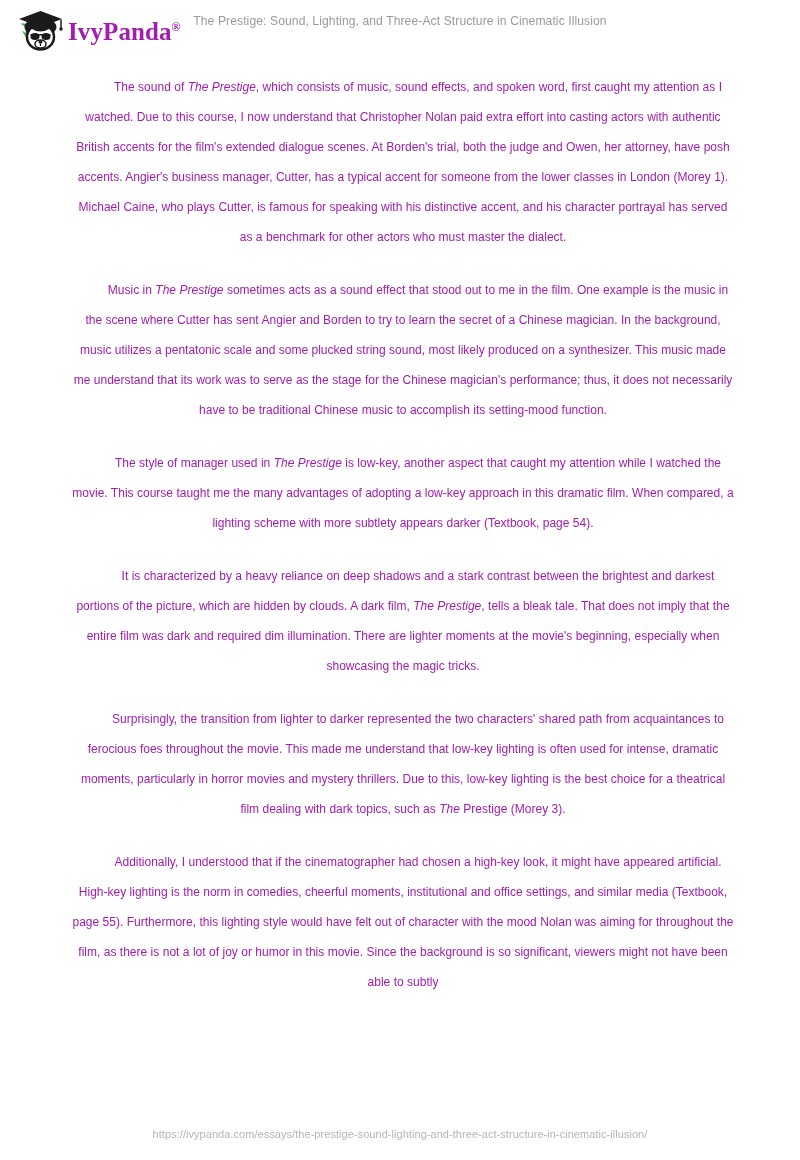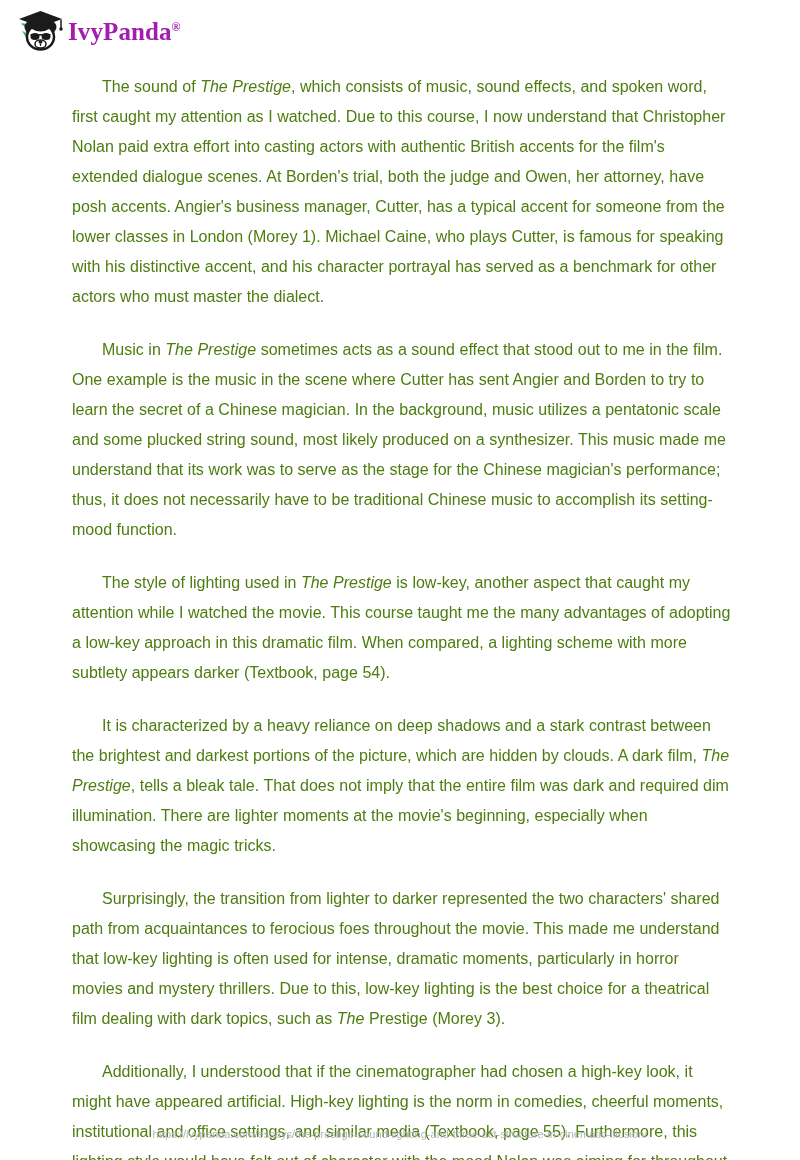--- a/index.html
+++ b/index.html
@@ -69,24 +69,24 @@
 
   
   .content {
     position: absolute;
     left: 72px;
     top: 72px;
     width: 662px;
   }
   p.para {
     margin: 0 0 23px 0;
-    font-size: 16px;
+    font-size: 12px;
     line-height: 30px;
-    text-align: left;
-    color: #4d7c0f;
+    text-align: center;
+    color: #a21caf;
     text-indent: 30px;
     word-spacing: 0.1px;
   }
   p.para em {
     font-style: italic;
   }
   h2.section-heading {
     margin: 5px 0 14px 0;
     font-size: 21px;
     line-height: 28px;
@@ -139,26 +139,27 @@
 
           <path d="M53 4 L96 20 L53 36 L10 20 Z" fill="#1b1b1b"></path>
           <path d="M36 27 v13 q17 10 34 0 v-13" fill="#1b1b1b"></path>
           <path d="M94 21 v17" stroke="#1b1b1b" stroke-width="3"></path>
           <circle cx="94" cy="40" r="3.5" fill="#1b1b1b"></circle>
         </svg>
       </span>
       <span class="brand-name"><span>IvyPanda</span><span class="reg">®</span></span>
     </div>
 
+    <div class="header-title">The Prestige: Sound, Lighting, and Three-Act Structure in Cinematic Illusion</div>
   </div>
 
   <div class="content">
       <p class="para"><span>The sound of </span><em>The Prestige</em><span>, which consists of music, sound effects, and spoken word, first caught my attention as I watched. Due to this course, I now understand that Christopher Nolan paid extra effort into casting actors with authentic British accents for the film's extended dialogue scenes. At Borden's trial, both the judge and Owen, her attorney, have posh accents. Angier's business manager, Cutter, has a typical accent for someone from the lower classes in London (Morey 1). Michael Caine, who plays Cutter, is famous for speaking with his distinctive accent, and his character portrayal has served as a benchmark for other actors who must master the dialect.</span></p>
       <p class="para"><span>Music in </span><em>The Prestige</em><span> sometimes acts as a sound effect that stood out to me in the film. One example is the music in the scene where Cutter has sent Angier and Borden to try to learn the secret of a Chinese magician. In the background, music utilizes a pentatonic scale and some plucked string sound, most likely produced on a synthesizer. This music made me understand that its work was to serve as the stage for the Chinese magician's performance; thus, it does not necessarily have to be traditional Chinese music to accomplish its setting-mood function.</span></p>
-      <p class="para"><span>The style of lighting used in </span><em>The Prestige</em><span> is low-key, another aspect that caught my attention while I watched the movie. This course taught me the many advantages of adopting a low-key approach in this dramatic film. When compared, a lighting scheme with more subtlety appears darker (Textbook, page 54).</span></p>
+      <p class="para"><span>The style of manager used in </span><em>The Prestige</em><span> is low-key, another aspect that caught my attention while I watched the movie. This course taught me the many advantages of adopting a low-key approach in this dramatic film. When compared, a lighting scheme with more subtlety appears darker (Textbook, page 54).</span></p>
       <p class="para"><span>It is characterized by a heavy reliance on deep shadows and a stark contrast between the brightest and darkest portions of the picture, which are hidden by clouds. A dark film, </span><em>The Prestige</em><span>, tells a bleak tale. That does not imply that the entire film was dark and required dim illumination. There are lighter moments at the movie's beginning, especially when showcasing the magic tricks.</span></p>
       <p class="para"><span>Surprisingly, the transition from lighter to darker represented the two characters' shared path from acquaintances to ferocious foes throughout the movie. This made me understand that low-key lighting is often used for intense, dramatic moments, particularly in horror movies and mystery thrillers. Due to this, low-key lighting is the best choice for a theatrical film dealing with dark topics, such as </span><em>The</em><span> Prestige (Morey 3).</span></p>
       <p class="para"><span>Additionally, I understood that if the cinematographer had chosen a high-key look, it might have appeared artificial. High-key lighting is the norm in comedies, cheerful moments, institutional and office settings, and similar media (Textbook, page 55). Furthermore, this lighting style would have felt out of character with the mood Nolan was aiming for throughout the film, as there is not a lot of joy or humor in this movie. Since the background is so significant, viewers might not have been able to subtly</span></p>
     </div>
 
   <div class="footer">
     <a class="footer-url" href="#">https://ivypanda.com/essays/the-prestige-sound-lighting-and-three-act-structure-in-cinematic-illusion/</a>
   </div>
 
 </div>

